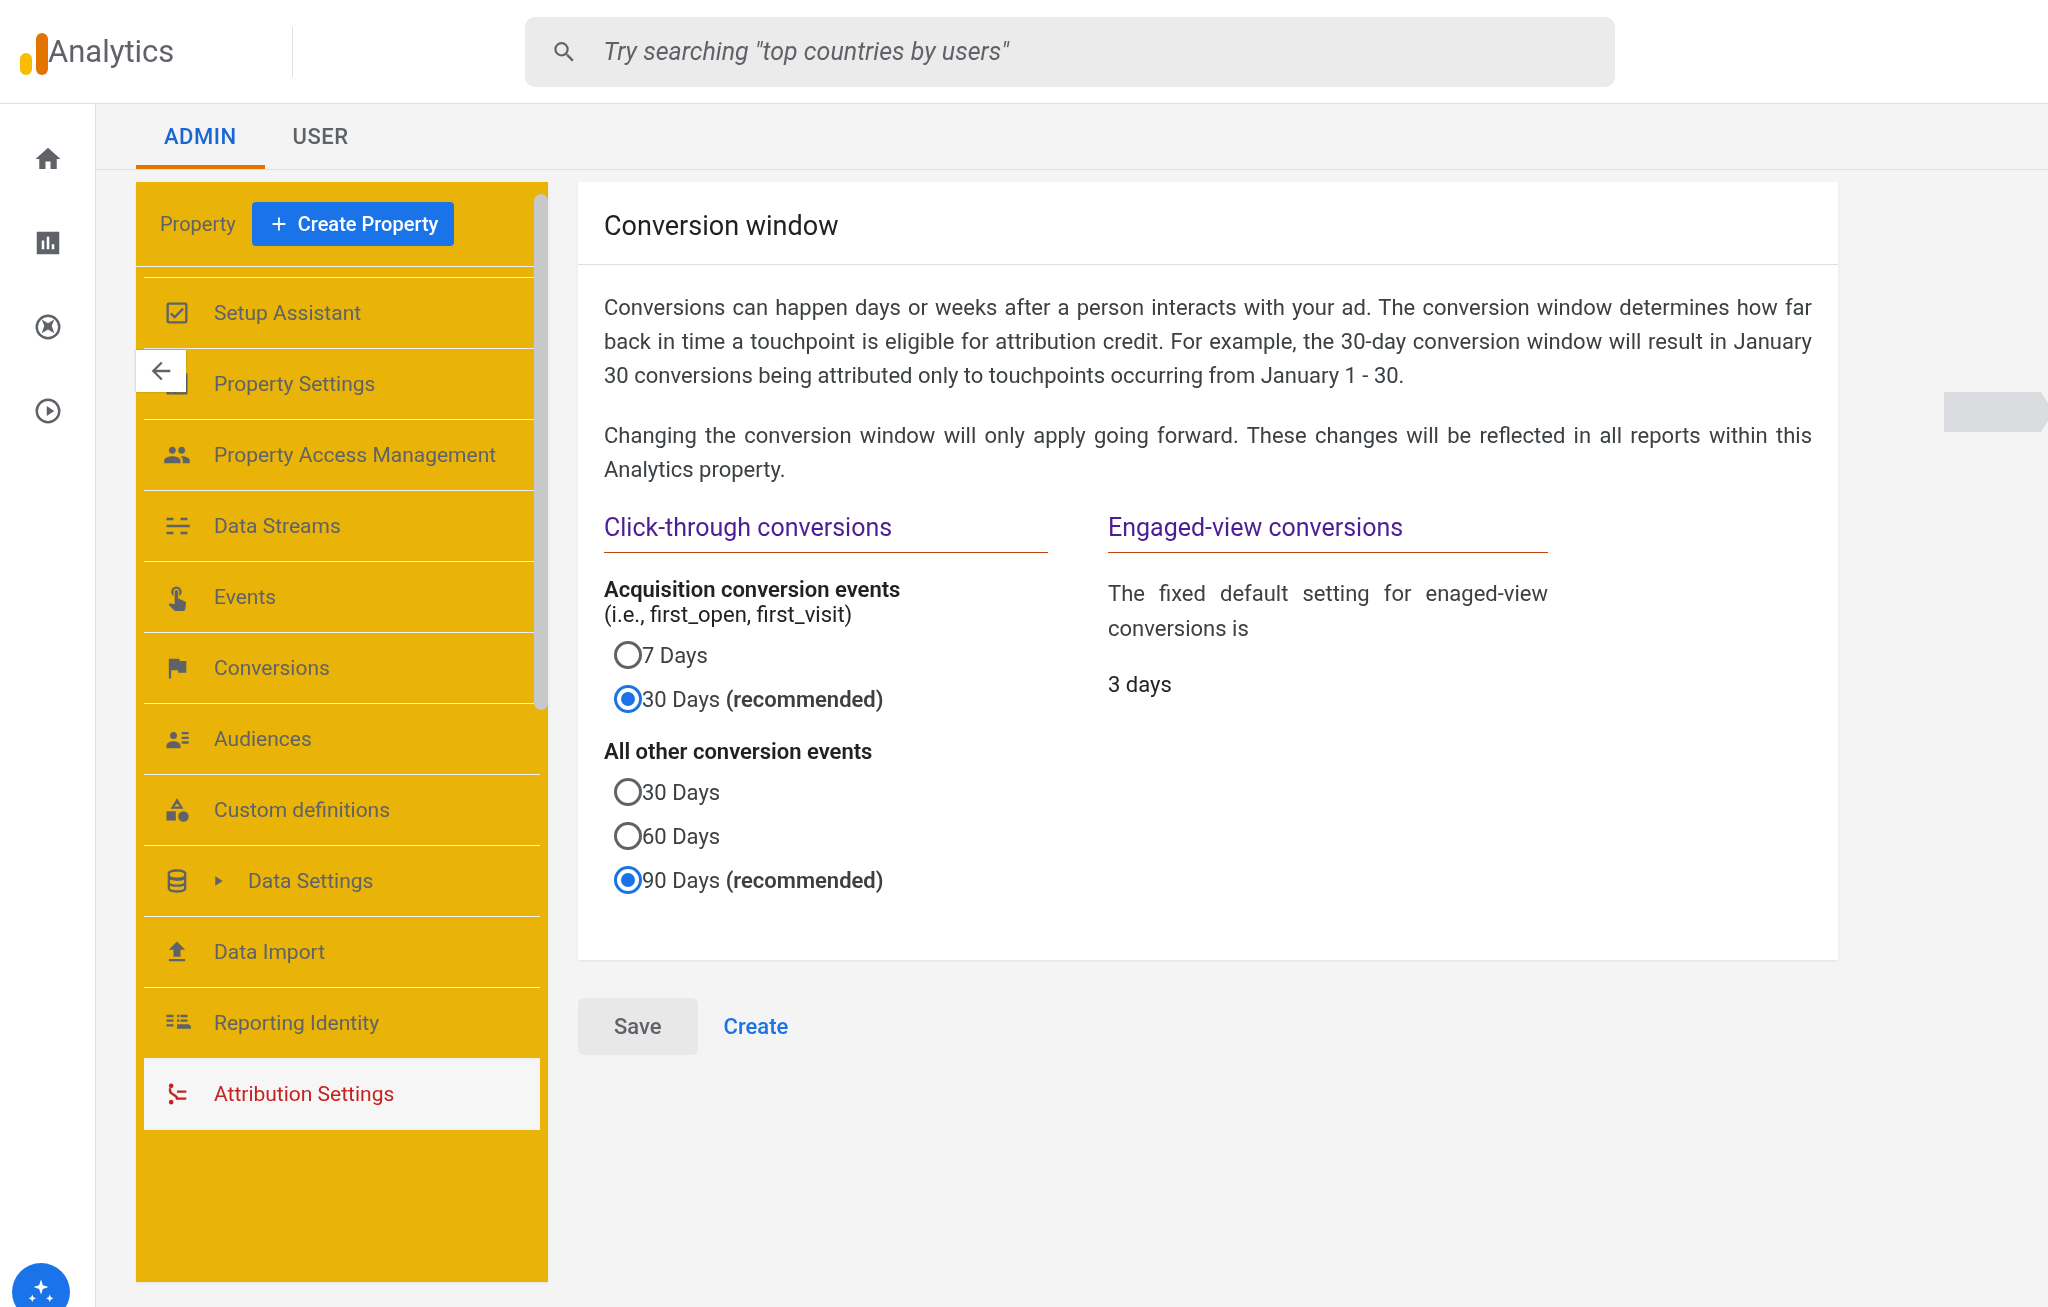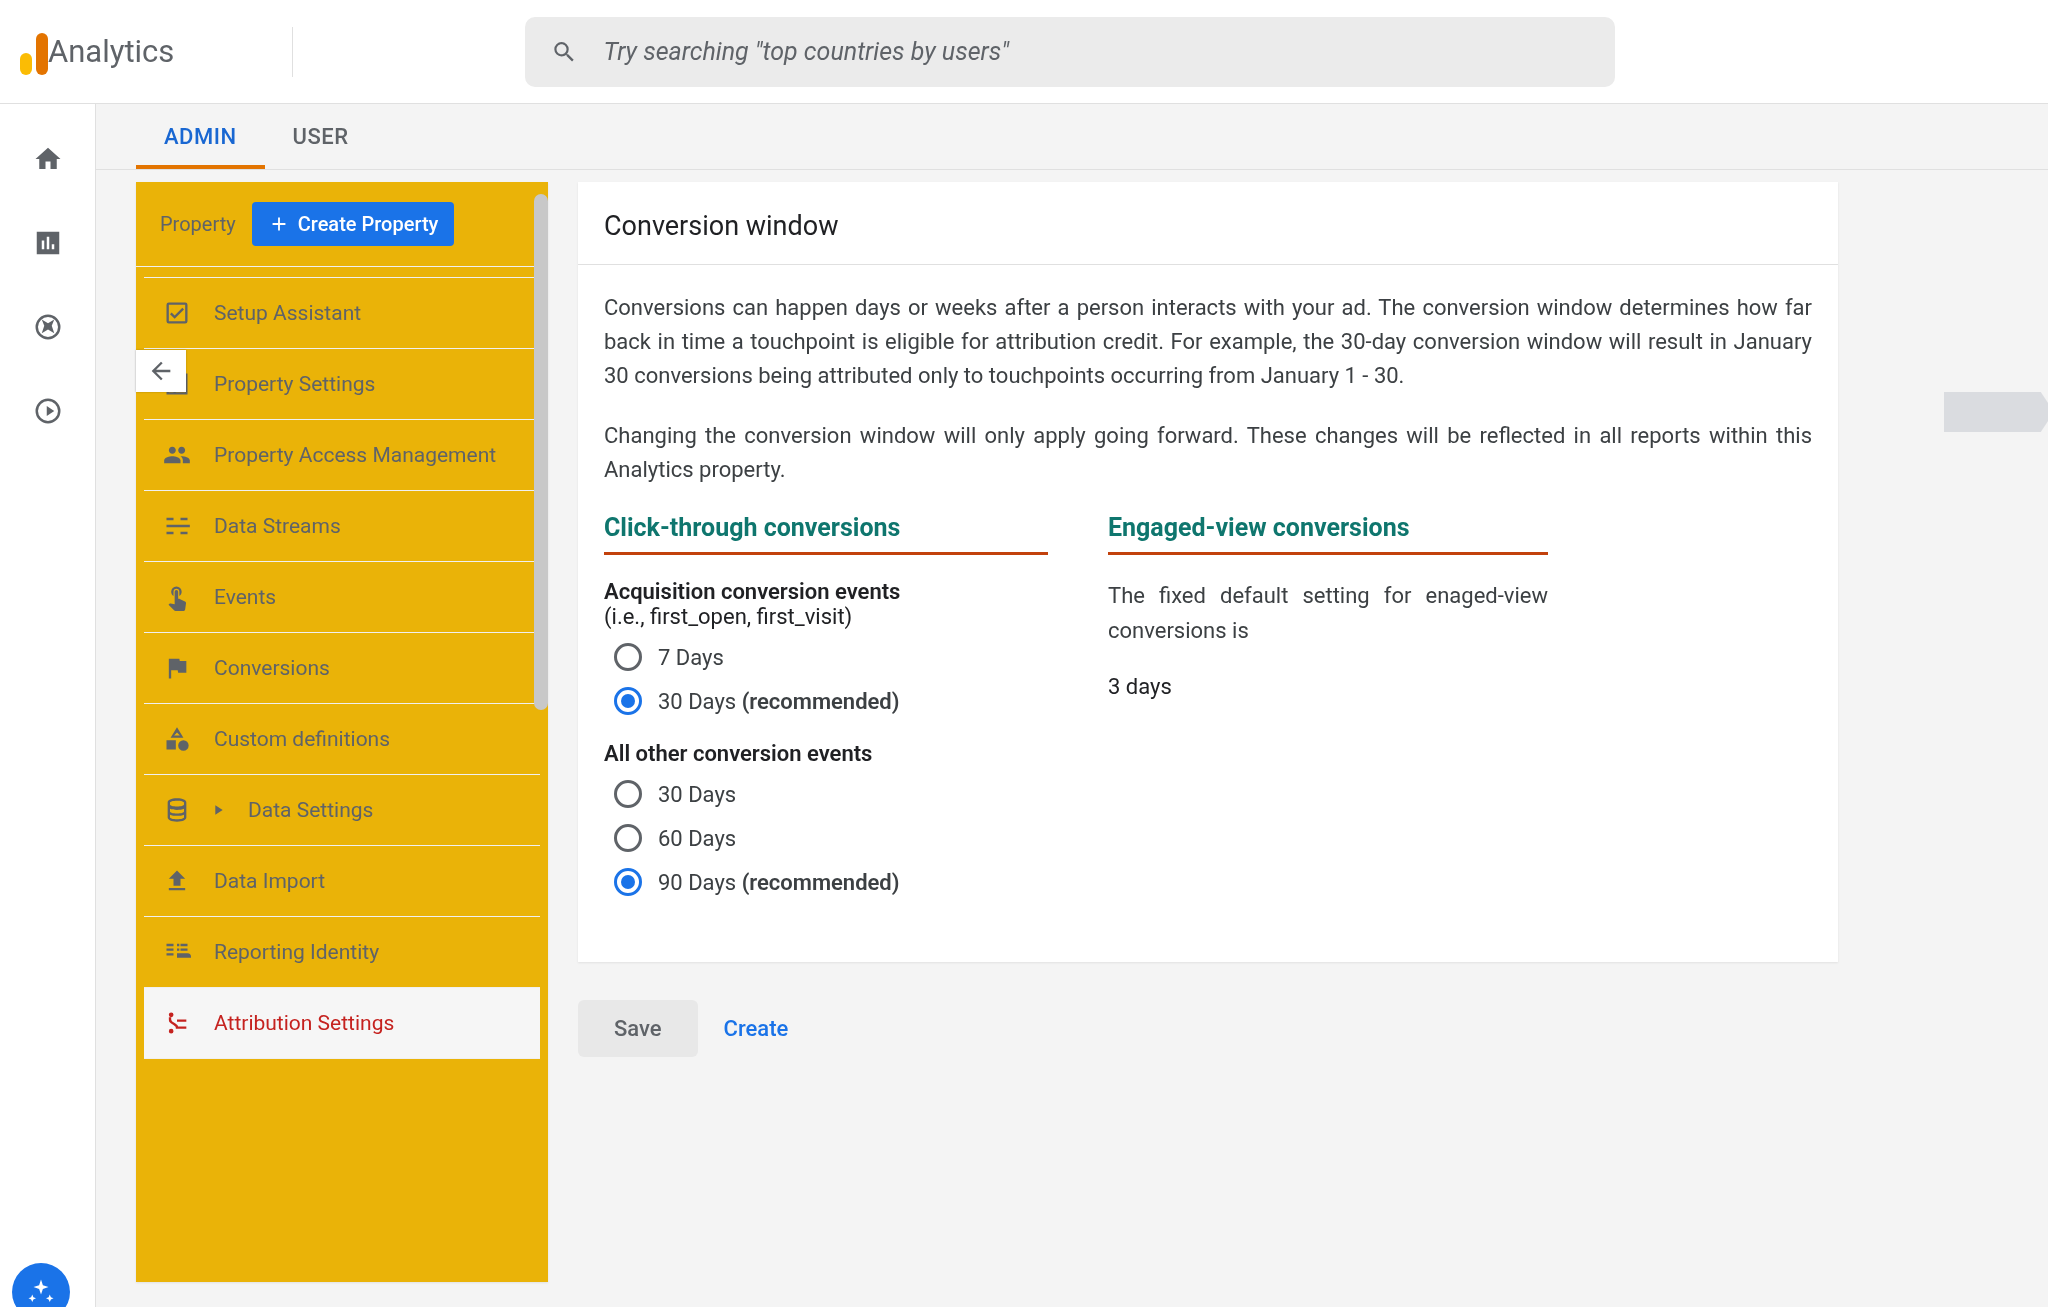--- a/index.html
+++ b/index.html
@@ -43,25 +43,25 @@
   .caret { margin-left:-4px; }
 
   .main-panel { flex:1; margin-top:12px; max-width:1260px; }
   .card { background:#fff; padding:28px 26px 40px; box-shadow:0 1px 2px rgba(0,0,0,.08); }
   .card h2 { font-size:27px; font-weight:400; color:#202124; margin-bottom:22px; }
   .divider-card { height:1px; background:#e0e0e0; margin:0 -26px 26px; }
   .para { font-size:22px; color:#3c4043; line-height:1.55; text-align:justify; margin-bottom:26px; }
   .two-col { display:flex; gap:60px; margin-top:14px; }
   .col { flex:0 0 444px; }
   .col-r { flex:0 0 440px; }
-  .subhead { font-size:25px; color:#0f766e; font-weight:700; padding-bottom:10px; border-bottom:3px solid #c2410c; margin-bottom:24px; }
+  .subhead { font-size:25px; color:#4c1d95; font-weight:400; padding-bottom:10px; border-bottom:1px solid #c2410c; margin-bottom:24px; }
   .strong { font-size:22px; font-weight:600; color:#202124; }
   .sub { font-size:22px; color:#202124; }
   .radio-group { margin:14px 0 26px 10px; display:flex; flex-direction:column; gap:16px; }
-  .radio-row { display:flex; align-items:center; gap:16px; font-size:22px; color:#3c4043; cursor:pointer; }
+  .radio-row { display:flex; align-items:center; font-size:22px; color:#3c4043; cursor:pointer; }
   .radio { width:28px; height:28px; border:3px solid #5f6368; border-radius:50%; display:flex; align-items:center; justify-content:center; flex-shrink:0; }
   .radio.sel { border-color:#1a73e8; }
   .radio.sel::after { content:""; width:14px; height:14px; background:#1a73e8; border-radius:50%; }
   .rec { font-weight:600; }
 
   .actions { margin-top:38px; display:flex; gap:26px; align-items:center; }
   .save-btn { background:#e8e8e8; color:#5f6368; border:none; padding:16px 36px; font-size:22px; border-radius:6px; font-weight:500; }
   .cancel-btn { background:none; border:none; color:#1a73e8; font-size:22px; font-weight:500; cursor:pointer; }
 
   .right-arrow-tag { position:fixed; right:-6px; top:392px; width:110px; height:40px; background:#dadce0; clip-path:polygon(0 0,88% 0,100% 50%,88% 100%,0 100%); }
@@ -186,20 +186,28 @@
             <span class="ic">
                 <svg class="ic-svg" width="28" height="28" viewBox="0 0 24 24">
                   <path d="M14.4 6L14 4H5v17h2v-7h5.6l.4 2h7V6z"></path>
                 </svg>
               </span>
             <span>Conversions</span>
           </div>
           <div class="nav-item">
             <span class="ic">
                 <svg class="ic-svg" width="28" height="28" viewBox="0 0 24 24">
+                  <path d="M9 12a3 3 0 100-6 3 3 0 000 6zm0 2c-3 0-6 1.5-6 3.5V20h12v-2.5c0-2-3-3.5-6-3.5zm7-8h6v2h-6zm0 4h6v2h-6zm0 4h6v2h-6z"></path>
+                </svg>
+              </span>
+            <span>Audiences</span>
+          </div>
+          <div class="nav-item">
+            <span class="ic">
+                <svg class="ic-svg" width="28" height="28" viewBox="0 0 24 24">
                   <path d="M12 2l-5.5 9h11zm0 4.5L14.5 9h-5zM17.5 13a4.5 4.5 0 100 9 4.5 4.5 0 000-9zM3 21h8v-8H3z"></path>
                 </svg>
               </span>
             <span>Custom definitions</span>
           </div>
           <div class="nav-item">
             <span class="ic">
                 <svg class="ic-svg" width="28" height="28" viewBox="0 0 24 24">
                   <path d="M12 2C7 2 4 3.5 4 5.5v13C4 20.5 7 22 12 22s8-1.5 8-3.5v-13C20 3.5 17 2 12 2zm6 16.5c0 .6-2.4 1.5-6 1.5s-6-.9-6-1.5V16c1.5.7 3.7 1 6 1s4.5-.3 6-1zm0-5c0 .6-2.4 1.5-6 1.5s-6-.9-6-1.5V11c1.5.7 3.7 1 6 1s4.5-.3 6-1zM12 9C8.4 9 6 8.1 6 7.5v-2C6 4.9 8.4 4 12 4s6 .9 6 1.5v2c0 .6-2.4 1.5-6 1.5z"></path>
                 </svg>

